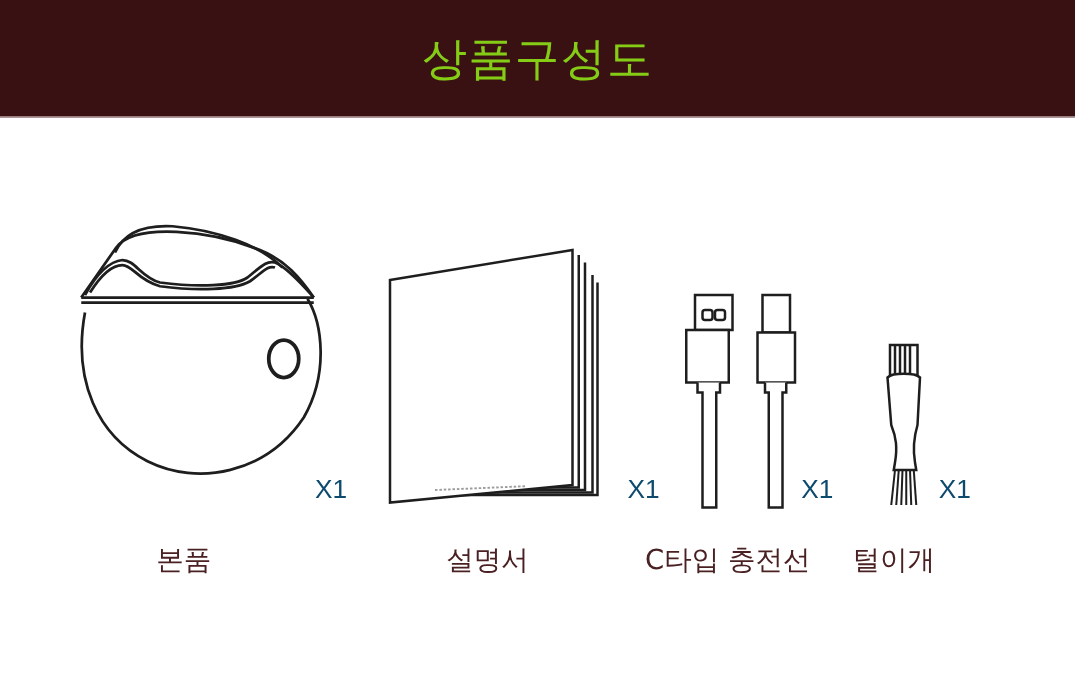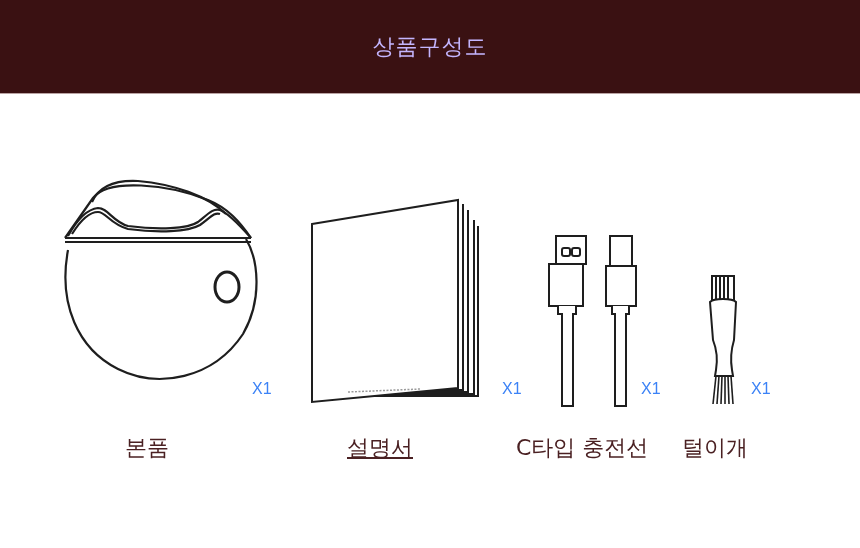--- a/index.html
+++ b/index.html
@@ -1,21 +1,21 @@
 <!DOCTYPE html>
 <html><head>
 <meta charset="utf-8">
 <style>
   html, body { margin: 0; padding: 0; }
   body { width: 860px; height: 548px; background: #ffffff; position: relative; overflow: hidden; font-family: "DejaVu Sans", sans-serif; }
   .header { position: absolute; left: 0; top: 0; width: 860px; height: 94px; background: #3a1112; display: flex; align-items: center; justify-content: center; }
-  .header-title { color: #c4b5fd; font-size: 22px; letter-spacing: 1px; font-family: "DejaVu Sans", sans-serif; }
+  .header-title { color: #84cc16; font-size: 36px; letter-spacing: 1px; font-family: "DejaVu Sans", sans-serif; }
   .header-line { position: absolute; left: 0; top: 93px; width: 860px; height: 1px; background: #b9a3a3; }
   .illus { position: absolute; }
-  .qty { position: absolute; font-family: "Liberation Sans", sans-serif; font-size: 16px; color: #3b82f6; }
+  .qty { position: absolute; font-family: "Liberation Sans", sans-serif; font-size: 21px; color: #0c4a6e; }
   .label { position: absolute; top: 433px; font-size: 22px; color: #4a2022; font-family: "DejaVu Sans", sans-serif; white-space: nowrap; }
 </style>
 </head>
 <body>
 
 <div class="header">
   <span class="header-title">상품구성도</span>
 </div>
 <div class="header-line"></div>
 
@@ -81,15 +81,15 @@
       <line x1="16" y1="102" x2="15" y2="130"></line>
       <line x1="19" y1="102" x2="19" y2="130"></line>
       <line x1="22" y1="102" x2="23" y2="130"></line>
       <line x1="25" y1="102" x2="27" y2="130"></line>
     </g>
   </svg>
 </div>
 <span class="qty" style="left:751px; top:380px;">X1</span>
 
 <span class="label" style="left:125px;">본품</span>
-<span class="label" style="left:347px;text-decoration:underline;">설명서</span>
+<span class="label" style="left:357px;">설명서</span>
 <span class="label" style="left:516px;">C타입 충전선</span>
 <span class="label" style="left:682px;">털이개</span>
 
 </body></html>

